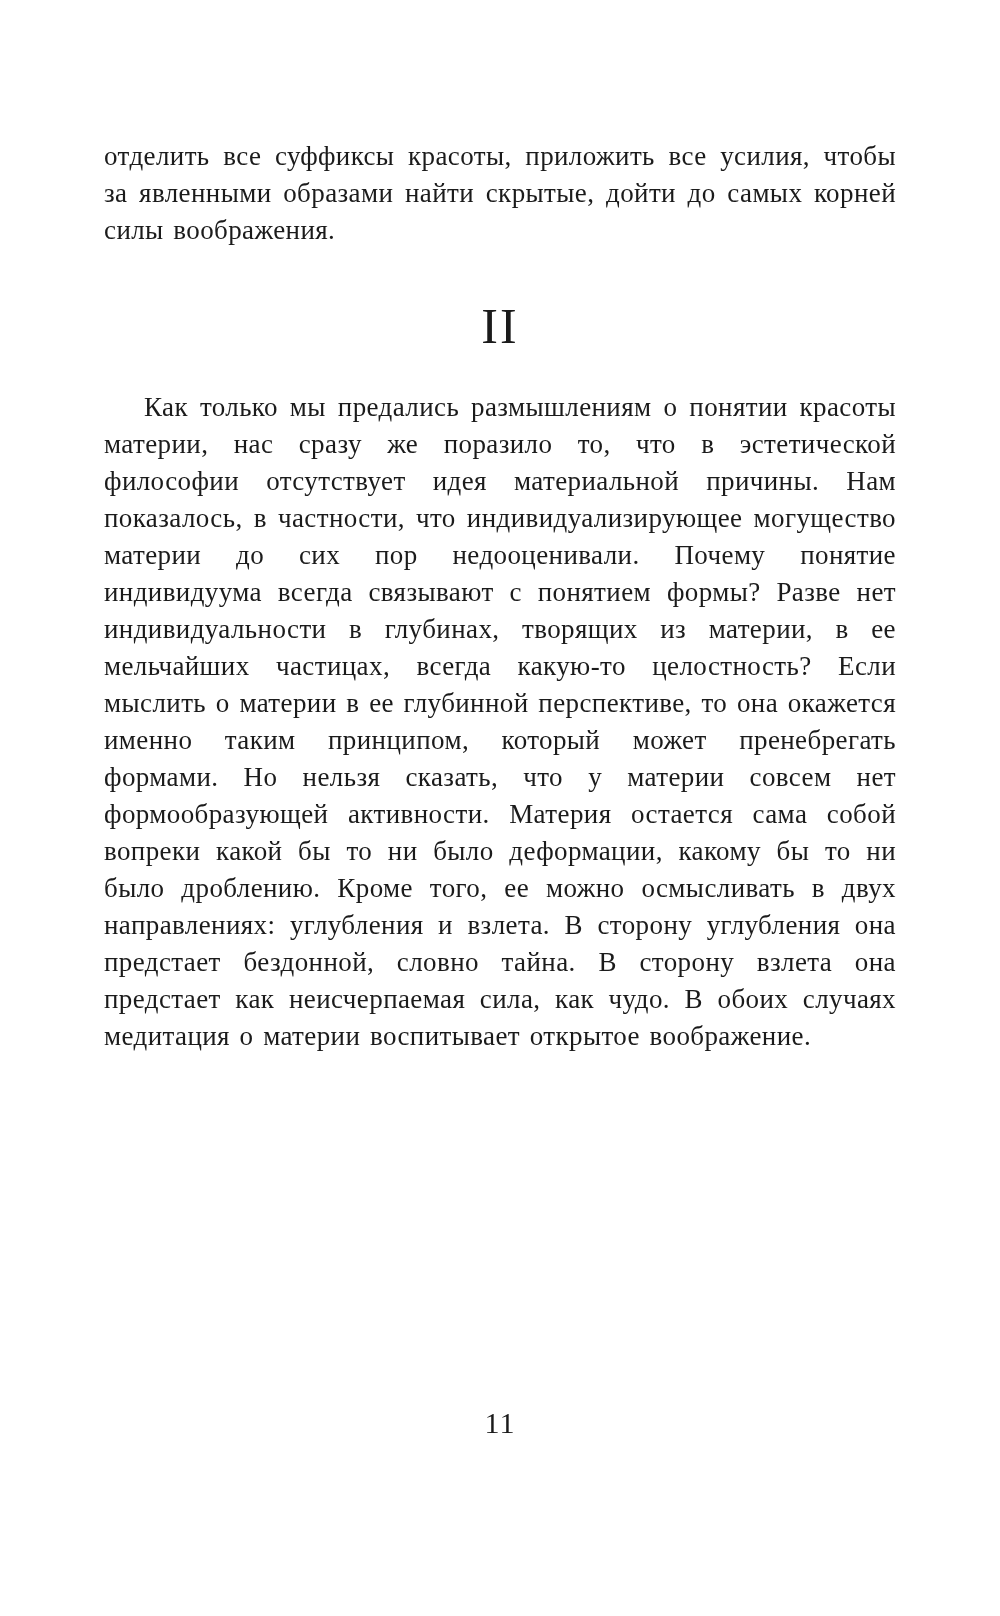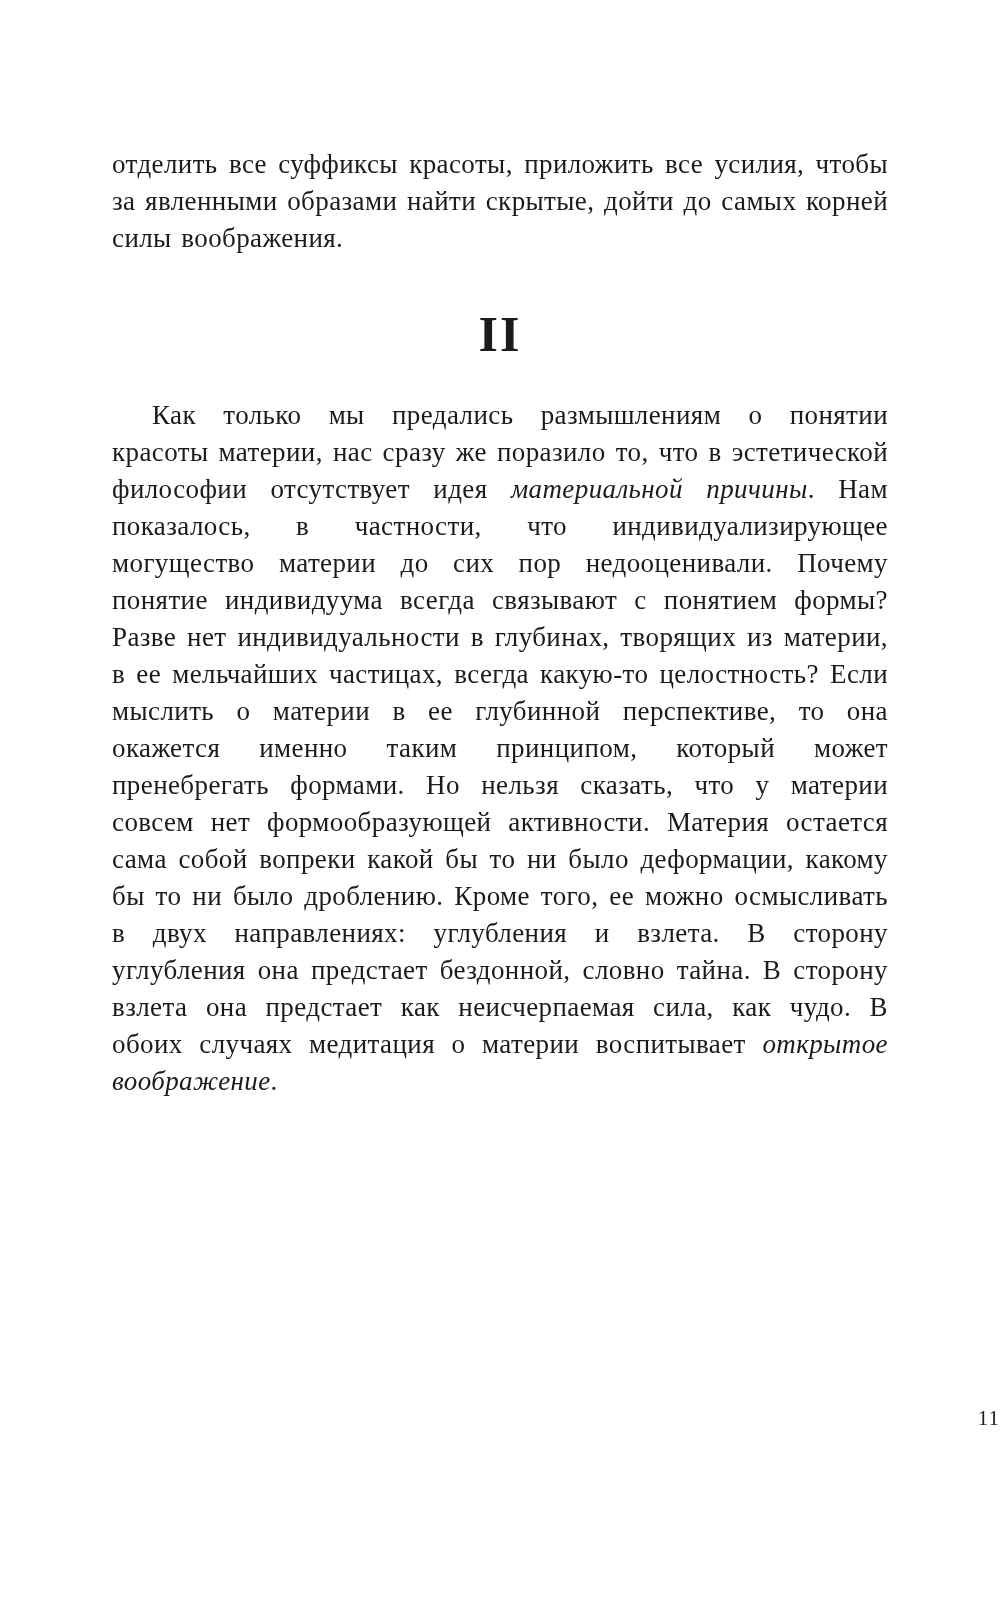--- a/index.html
+++ b/index.html
@@ -19,48 +19,47 @@
     position: absolute;
     inset: 0;
   }
   .text-column {
     position: absolute;
     left: 104px;
     top: 138px;
     width: 792px;
   }
   .para {
-    margin: 8px;
+    margin: 0;
     font-size: 27px;
     line-height: 37px;
     text-align: justify;
     letter-spacing: 0.4px;
     word-spacing: 2.5px;
   }
   .para.indent {
     text-indent: 40px;
   }
   .em {
-    font-style: italic;
   }
   .section-heading {
     text-align: center;
     font-size: 50px;
     line-height: 54px;
-    font-weight: bold;
+    font-weight: normal;
     letter-spacing: 2px;
     margin: 50px 0 36px 0;
   }
   .page-number {
     position: absolute;
     left: 0;
     right: 0;
     top: 1406px;
-    text-align: right;
-    font-size: 21px;
+    text-align: center;
+    font-size: 30px;
     letter-spacing: 1px;
   }
 </style>
 </head>
 <body style="background: rgb(255, 255, 255); color: rgb(27, 27, 27);">
 
 <div class="book-page">
   <main class="text-column">
       <p class="para"><span>отделить все суффиксы красоты, приложить все усилия, чтобы за явленными образами найти скрытые, дойти до самых корней силы воображения.</span></p>
       <h2 class="section-heading">II</h2>

